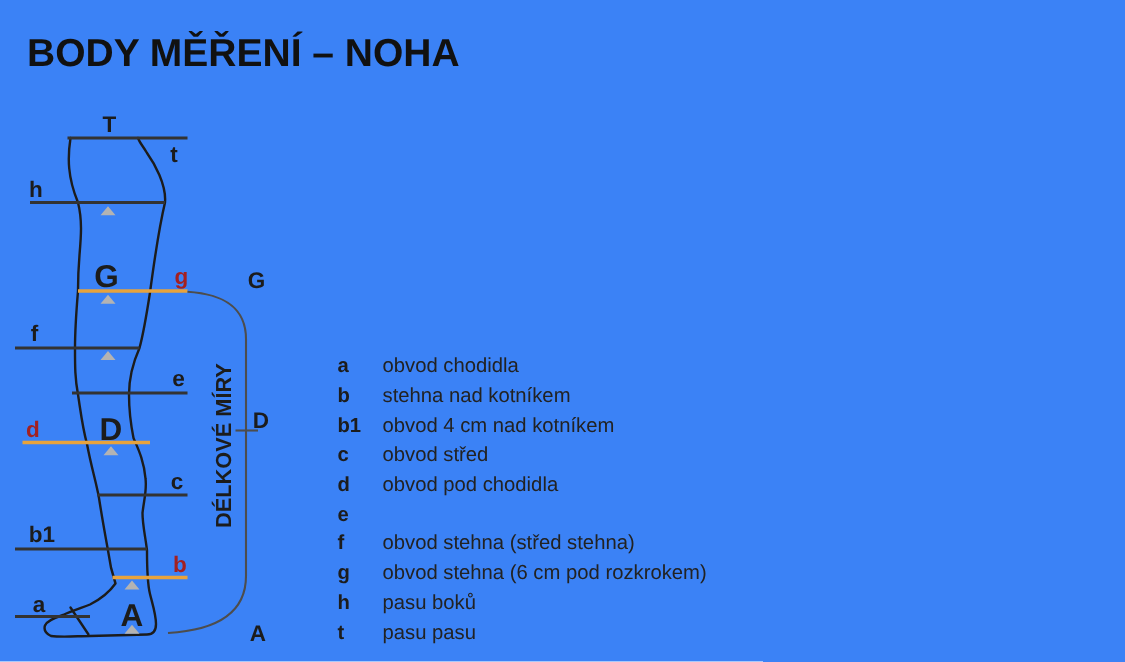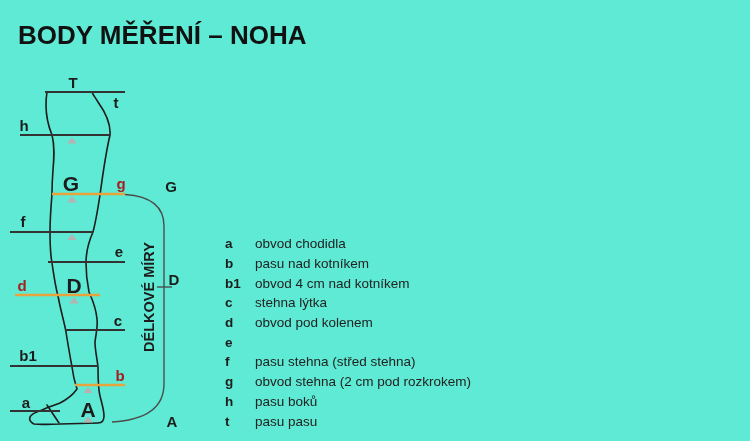--- a/index.html
+++ b/index.html
@@ -1,19 +1,19 @@
 <!DOCTYPE html>
 <html><head>
 <meta charset="utf-8">
 <style>
   html,body{margin:0;padding:0;background:#fff;}
   #stage{
     position:relative;
     width:750px;height:441px;
-    background:#5eead4;
+    background:#3b82f6;
     overflow:hidden;
     font-family:"Liberation Sans", sans-serif;
   }
   .title{
     position:absolute;left:18px;top:20px;
     font-size:26px;font-weight:700;color:#111;
     letter-spacing:0px;
   }
   #leg-svg{position:absolute;left:0;top:0;}
   .outline{fill:none;stroke:#1c1c1c;stroke-width:1.6;stroke-linecap:round;stroke-linejoin:round;}
@@ -117,44 +117,44 @@
     <text class="lab-rot" transform="translate(154,297) rotate(-90)" text-anchor="middle">DÉLKOVÉ MÍRY</text>
   </svg>
 
   <div class="legend">
     <div class="legend-row">
       <span class="legend-key">a</span>
       <span class="legend-label">obvod chodidla</span>
     </div>
     <div class="legend-row">
       <span class="legend-key">b</span>
-      <span class="legend-label">pasu nad kotníkem</span>
+      <span class="legend-label">stehna nad kotníkem</span>
     </div>
     <div class="legend-row">
       <span class="legend-key">b1</span>
       <span class="legend-label">obvod 4 cm nad kotníkem</span>
     </div>
     <div class="legend-row">
       <span class="legend-key">c</span>
-      <span class="legend-label">stehna lýtka</span>
+      <span class="legend-label">obvod střed</span>
     </div>
     <div class="legend-row">
       <span class="legend-key">d</span>
-      <span class="legend-label">obvod pod kolenem</span>
+      <span class="legend-label">obvod pod chodidla</span>
     </div>
     <div class="legend-row">
       <span class="legend-key">e</span>
     </div>
     <div class="legend-row">
       <span class="legend-key">f</span>
-      <span class="legend-label">pasu stehna (střed stehna)</span>
+      <span class="legend-label">obvod stehna (střed stehna)</span>
     </div>
     <div class="legend-row">
       <span class="legend-key">g</span>
-      <span class="legend-label">obvod stehna (2 cm pod rozkrokem)</span>
+      <span class="legend-label">obvod stehna (6 cm pod rozkrokem)</span>
     </div>
     <div class="legend-row">
       <span class="legend-key">h</span>
       <span class="legend-label">pasu boků</span>
     </div>
     <div class="legend-row">
       <span class="legend-key">t</span>
       <span class="legend-label">pasu pasu</span>
     </div>
   </div>

